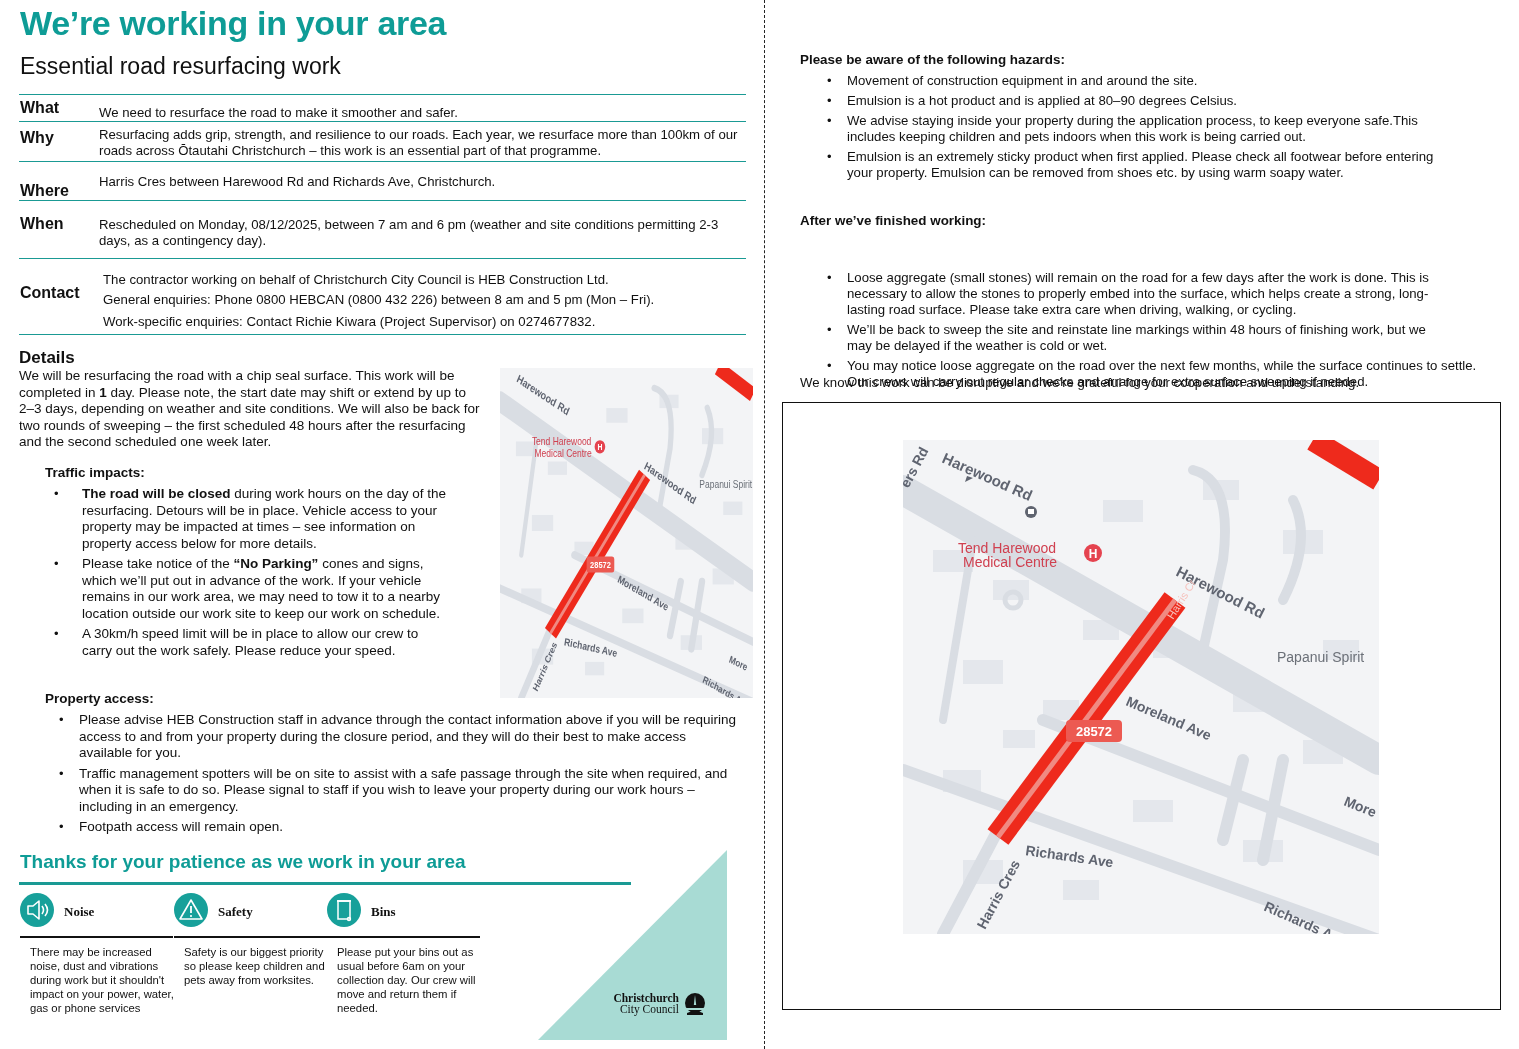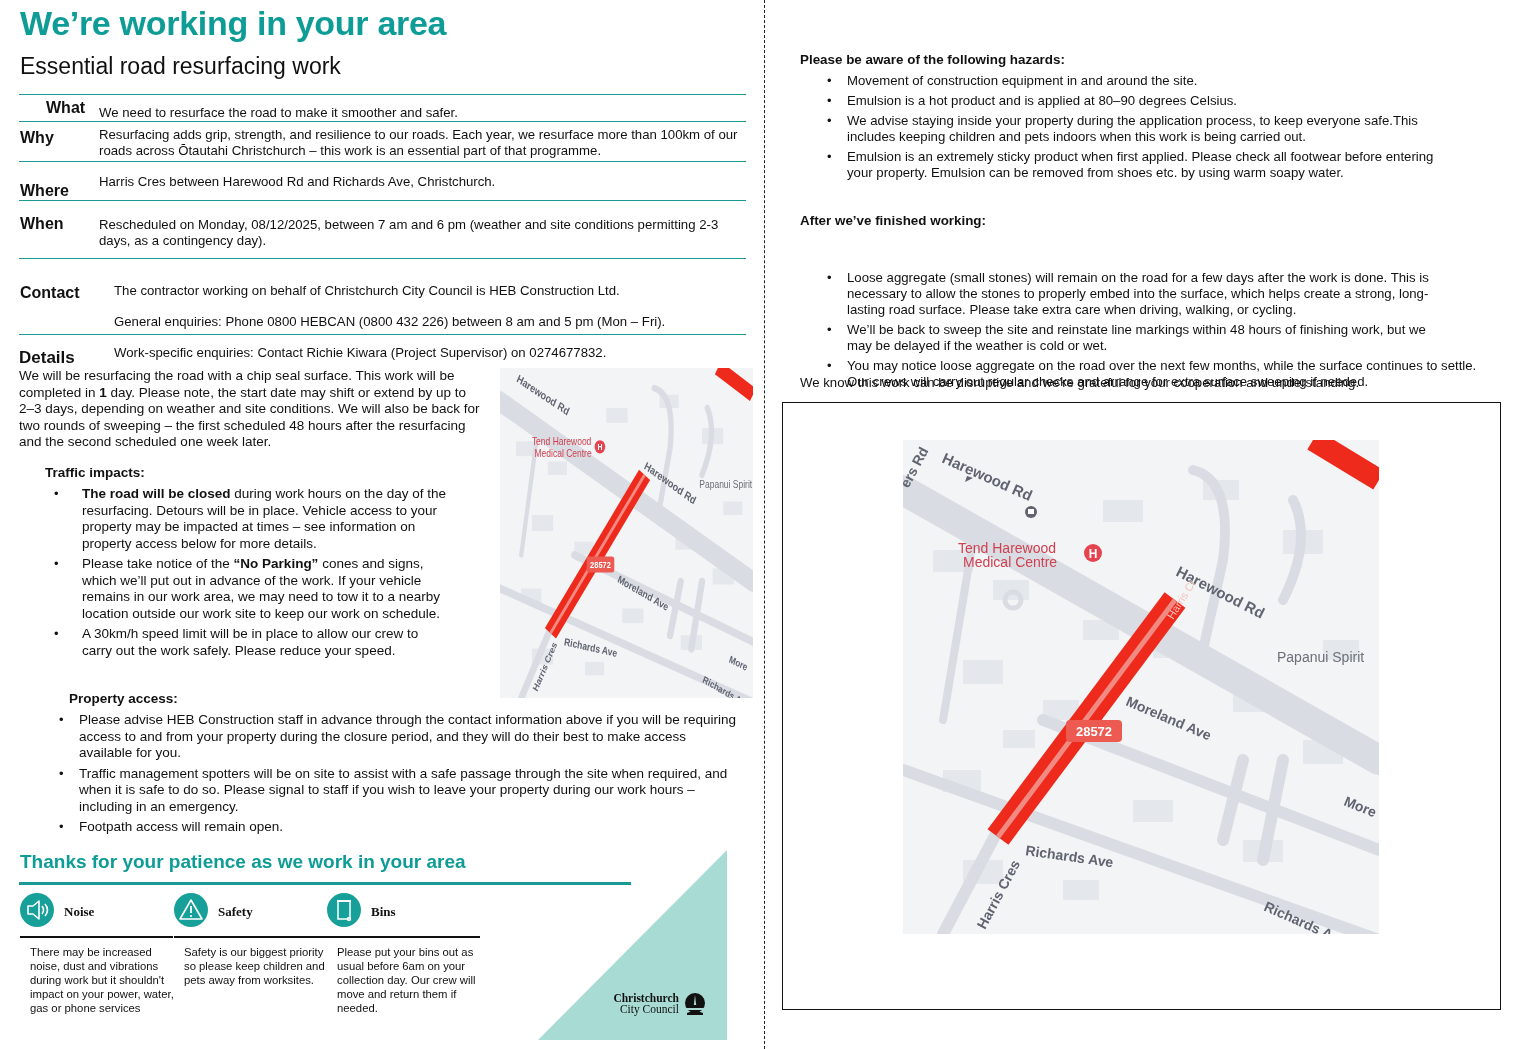--- a/index.html
+++ b/index.html
@@ -11,21 +11,21 @@
   #right { position: absolute; left: 780px; top: 0; width: 739px; height: 1049px; }
 
   .main-title { position: absolute; left: 20px; top: 4px; font-size: 34px; font-weight: bold; color: #0e9c96; letter-spacing: -0.3px; }
   .sub-title { position: absolute; left: 20px; top: 53px; font-size: 23px; font-weight: normal; color: #111; }
 
   .info-table { position: absolute; left: 19px; top: 94px; width: 727px; }
   .info-row { position: relative; border-top: 1.5px solid #1a9a94; }
   .info-row:last-child { border-bottom: 1.5px solid #1a9a94; }
   .info-label { position: absolute; left: 1px; font-size: 16px; font-weight: bold; color: #111; }
   .info-value { margin-left: 80px; font-size: 13.2px; line-height: 16px; color: #111; }
-  .info-value p { margin: 15px; }
+  .info-value p { margin: 4px; }
 
   .details-head { position: absolute; left: 19px; top: 348px; font-size: 17px; font-weight: bold; }
   .details-para { position: absolute; left: 19px; top: 368px; width: 465px; font-size: 13.5px; line-height: 16.5px; }
 
   .sub-head { position: absolute; font-size: 13.5px; font-weight: bold; }
   ul.blist { position: absolute; list-style: none; font-size: 13.5px; line-height: 16.5px; }
   ul.blist li { position: relative; padding-left: 36px; margin-bottom: 4px; }
   ul.blist li::before { content: "•"; position: absolute; left: 8px; top: 0; font-size: 13px; }
   ul.tight li { padding-left: 26px; }
   ul.tight li::before { left: 6px; }
@@ -53,21 +53,21 @@
 </style>
 </head>
 <body>
 
 <div id="left">
   <div class="main-title">We’re working in your area</div>
   <div class="sub-title">Essential road resurfacing work</div>
 
   <div class="info-table">
     <div class="info-row" style="height:27px;">
-      <span class="info-label" style="top:4px;margin-left:26px;">What</span>
+      <span class="info-label" style="top:4px;">What</span>
       <div class="info-value" style="padding-top:10px;">We need to resurface the road to make it smoother and safer.</div>
     </div>
     <div class="info-row" style="height:40px;">
       <span class="info-label" style="top:7px;">Why</span>
       <div class="info-value" style="padding-top:5px;">Resurfacing adds grip, strength, and resilience to our roads. Each year, we resurface more than 100km of our roads across Ōtautahi Christchurch – this work is an essential part of that programme.</div>
     </div>
     <div class="info-row" style="height:39px;">
       <span class="info-label" style="top:20px;">Where</span>
       <div class="info-value" style="padding-top:12px;">Harris Cres between Harewood Rd and Richards Ave, Christchurch.</div>
     </div>
@@ -88,21 +88,21 @@
   <div class="details-head">Details</div>
   <div class="details-para"><span>We will be resurfacing the road with a chip seal surface. This work will be completed in </span><b>1</b><span> day. Please note, the start date may shift or extend by up to 2–3 days, depending on weather and site conditions. We will also be back for two rounds of sweeping – the first scheduled 48 hours after the resurfacing and the second scheduled one week later.</span></div>
 
   <div class="sub-head" style="left:45px; top:465px;">Traffic impacts:</div>
   <ul class="blist" style="left:46px; top:486px; width:400px;">
     <li><b>The road will be closed</b><span> during work hours on the day of the resurfacing. Detours will be in place. Vehicle access to your property may be impacted at times – see information on property access below for more details.</span></li>
     <li><span>Please take notice of the </span><b>“No Parking”</b><span> cones and signs, which we’ll put out in advance of the work. If your vehicle remains in our work area, we may need to tow it to a nearby location outside our work site to keep our work on schedule.</span></li>
     <li><span>A 30km/h speed limit will be in place to allow our crew to carry out the work safely. Please reduce your speed.</span></li>
   </ul>
 
-  <div class="sub-head" style="left:45px; top:691px;margin-left:24px;">Property access:</div>
+  <div class="sub-head" style="left:45px; top:691px;">Property access:</div>
   <ul class="blist tight" style="left:53px; top:712px; width:690px;">
     <li>Please advise HEB Construction staff in advance through the contact information above if you will be requiring access to and from your property during the closure period, and they will do their best to make access available for you.</li>
     <li>Traffic management spotters will be on site to assist with a safe passage through the site when required, and when it is safe to do so. Please signal to staff if you wish to leave your property during our work hours – including in an emergency.</li>
     <li>Footpath access will remain open.</li>
   </ul>
 
   <div class="map-small">
     <svg width="253" height="330" viewBox="0 0 476 494" preserveAspectRatio="none">
       <rect x="0" y="0" width="476" height="494" fill="#f3f4f6"></rect>
       <g fill="#e4e7ec">

